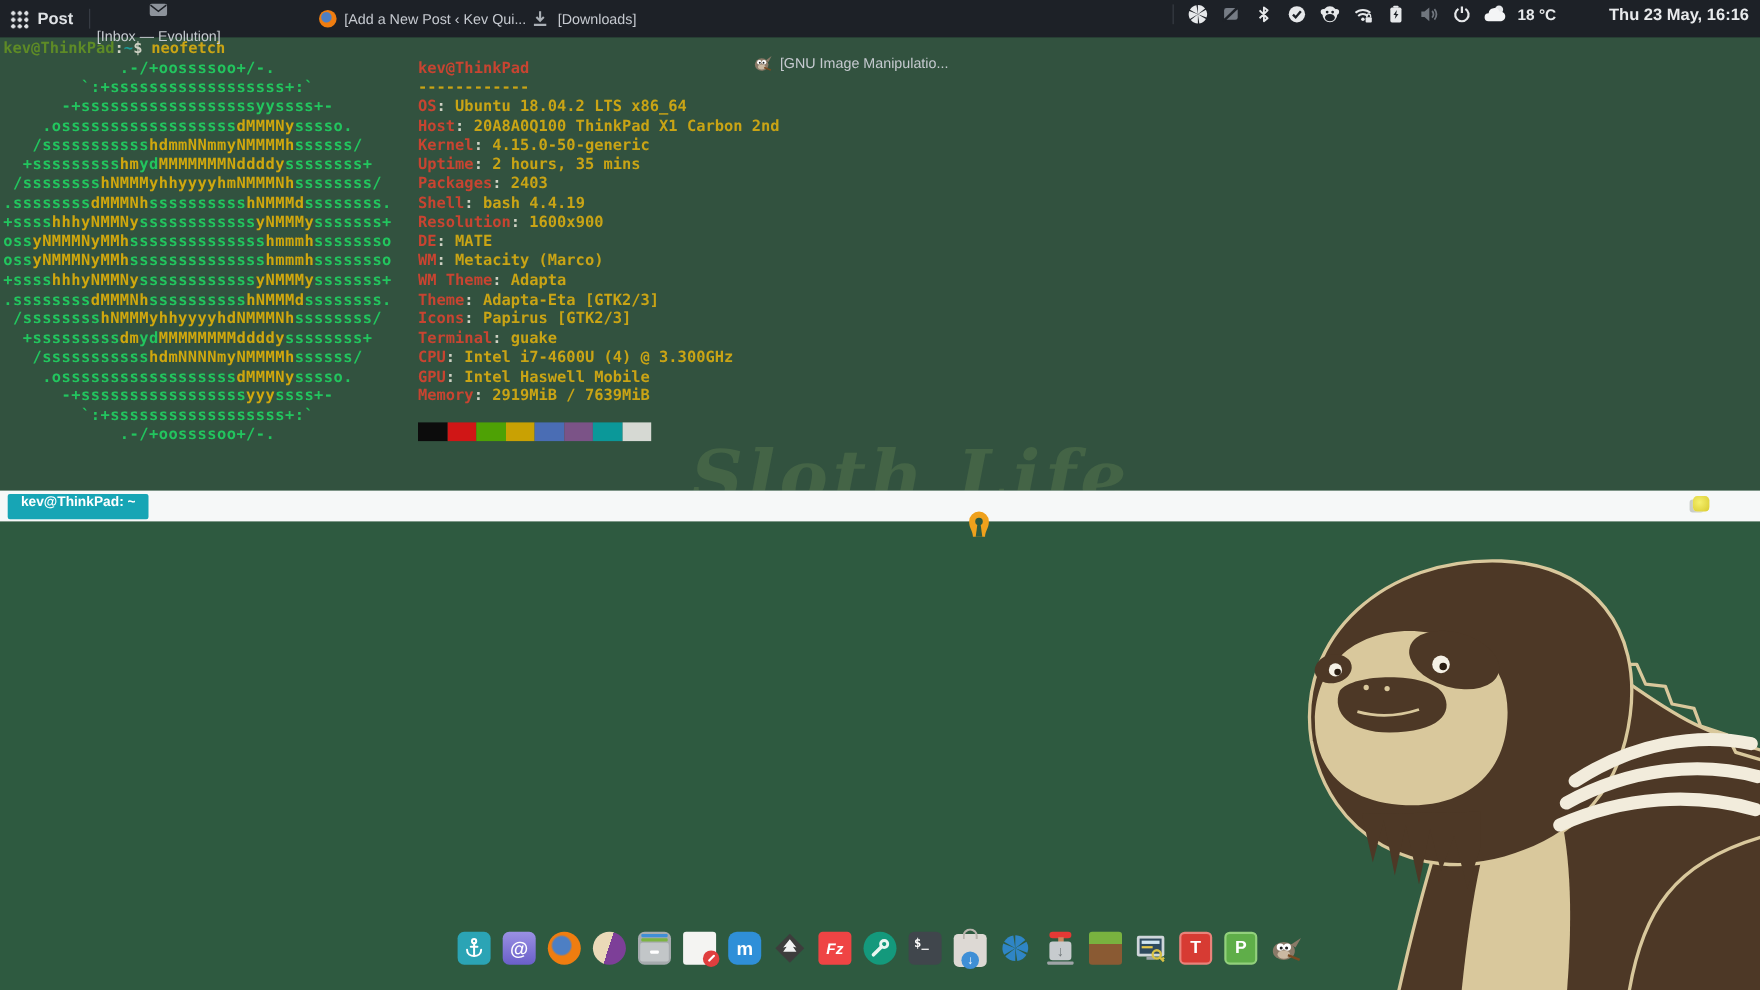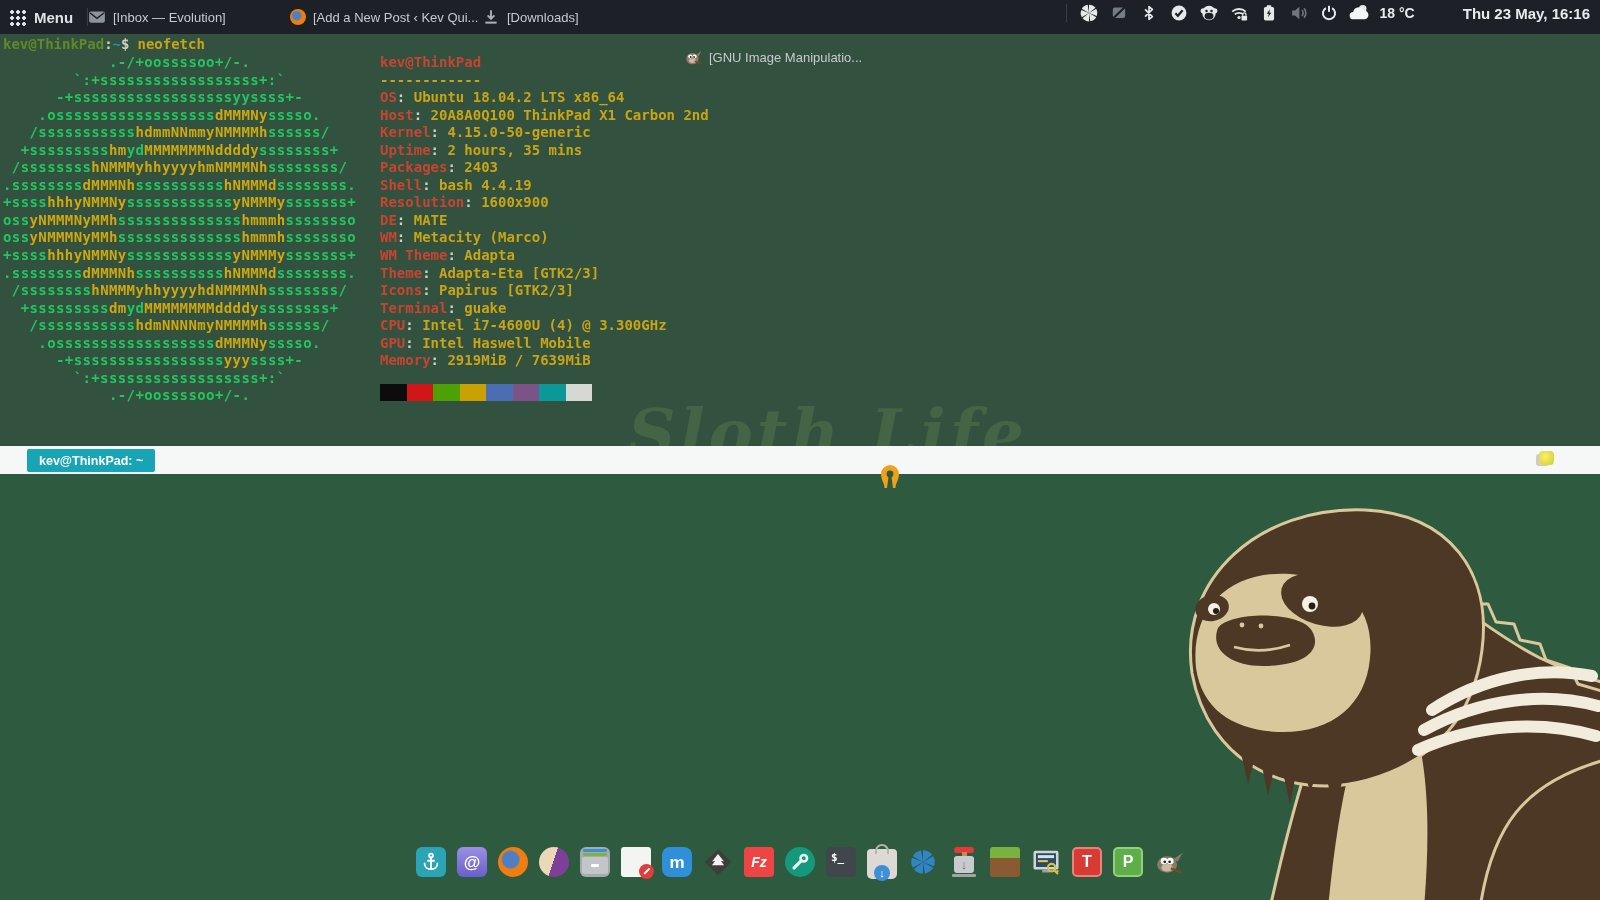--- a/index.html
+++ b/index.html
@@ -36,21 +36,21 @@
   .c1 { color:#22c55e; } .c2 { color:#cfa70e; }
   #info { position:absolute; left:380px; top:20px; font-size:14px; line-height:17.55px; white-space:pre; }
   .ilabel { color:#c84431; } .ivalue { color:#c9a415; } .ipale { color:#cfd2c4; }
   #palette { position:absolute; left:380px; top:350px; display:flex; }
   .swatch { width:26.5px; height:17px; }
 
   
   #tabbar { position:absolute; left:0; top:446px; width:1600px; height:28px;
             background:#f6f8f8; z-index:40; }
   #guake-tab { position:absolute; left:7px; top:3px; height:23px; min-width:116px; padding:0 12px;
-            background:#17a5b5; border-radius:2px; display:flex; align-items:center; justify-content:center; cursor:pointer;margin-left:20px; }
+            background:#17a5b5; border-radius:2px; display:flex; align-items:flex-start; justify-content:center; cursor:pointer; }
   #guake-tab span { color:#ffffff; font-weight:bold; font-size:12.5px; white-space:nowrap; }
   #tabbar-corner { position:absolute; right:46px; top:5px; width:15px; height:14px; border-radius:4px;
             background:radial-gradient(circle at 40% 40%, #f5f06e, #d9ca2e); box-shadow:-4px 2px 0 -1px #c9cdc9; cursor:pointer; }
 
   
   #desktop { position:absolute; left:0; top:474px; width:1600px; height:426px; background:#2e5a40; }
   #keyhole-ornament { position:absolute; left:879px; top:464px; z-index:45; }
   #sloth { position:absolute; left:1150px; top:478px; z-index:1; }
 
   
@@ -60,25 +60,25 @@
         justify-content:center; position:relative; cursor:pointer; flex:0 0 auto; }
   .round { border-radius:50% !important; }
   .dg { color:#fff; font-weight:bold; font-size:16px; line-height:1; }
 </style>
 </head>
 <body>
 
 <div id="panel">
   <div id="menu-btn">
     <div id="menu-grid"></div>
-    <span id="menu-label">Menu</span>
+    <span id="menu-label">Post</span>
   </div>
   <div class="psep"></div>
   <div id="winlist">
-      <div class="win-item" style="left: 88px;">
+      <div class="win-item" style="left: 88px; flex-direction: column;">
         <span style="display:flex">
           <svg width="18" height="18" viewBox="0 0 16 16">
             <rect x="1" y="3" width="14" height="10" rx="1.6" fill="#8d939b"></rect>
             <path d="M1.6 4.2 L8 9.2 L14.4 4.2" stroke="#1d2127" stroke-width="1.2" fill="none"></path>
           </svg>
         </span>
                  <span class="wlabel">[Inbox — Evolution]</span>
       </div>
       <div class="win-item" style="left: 290px;">
         <span style="display:flex">

